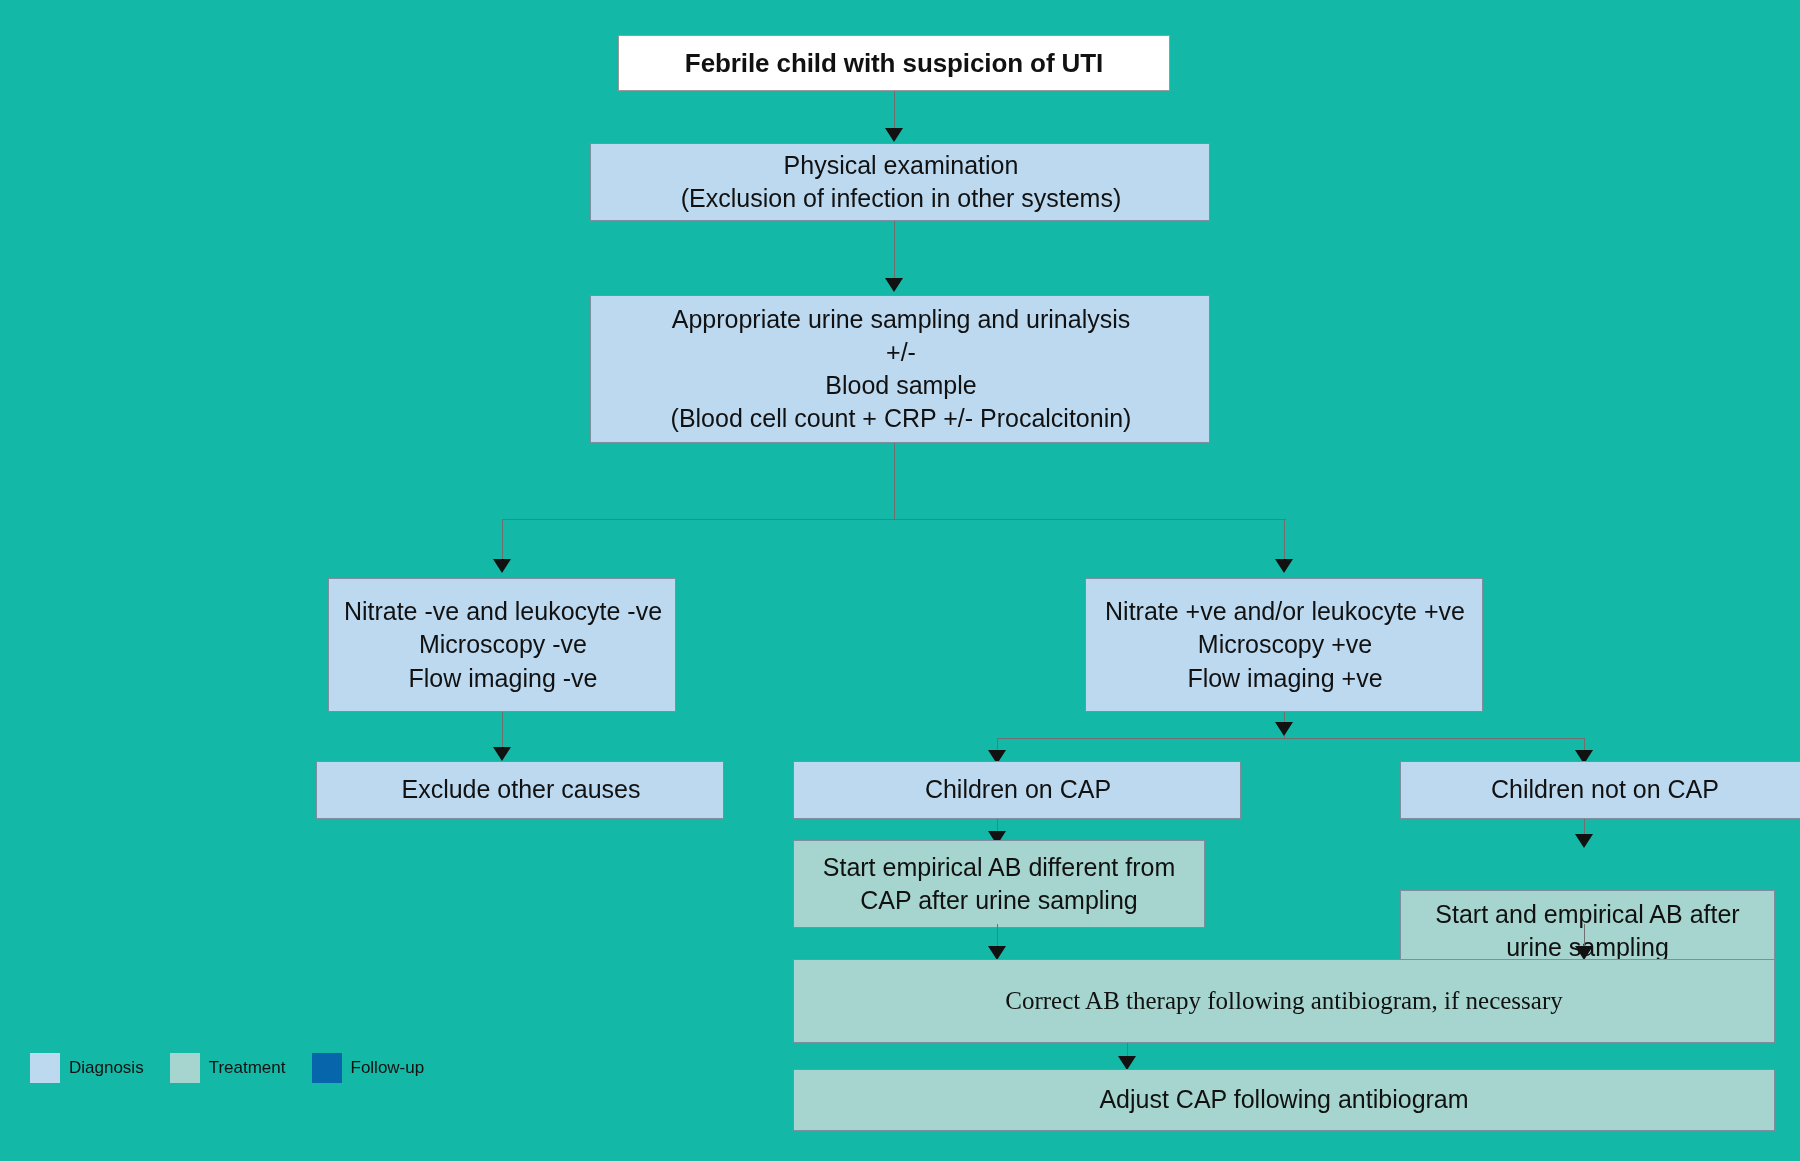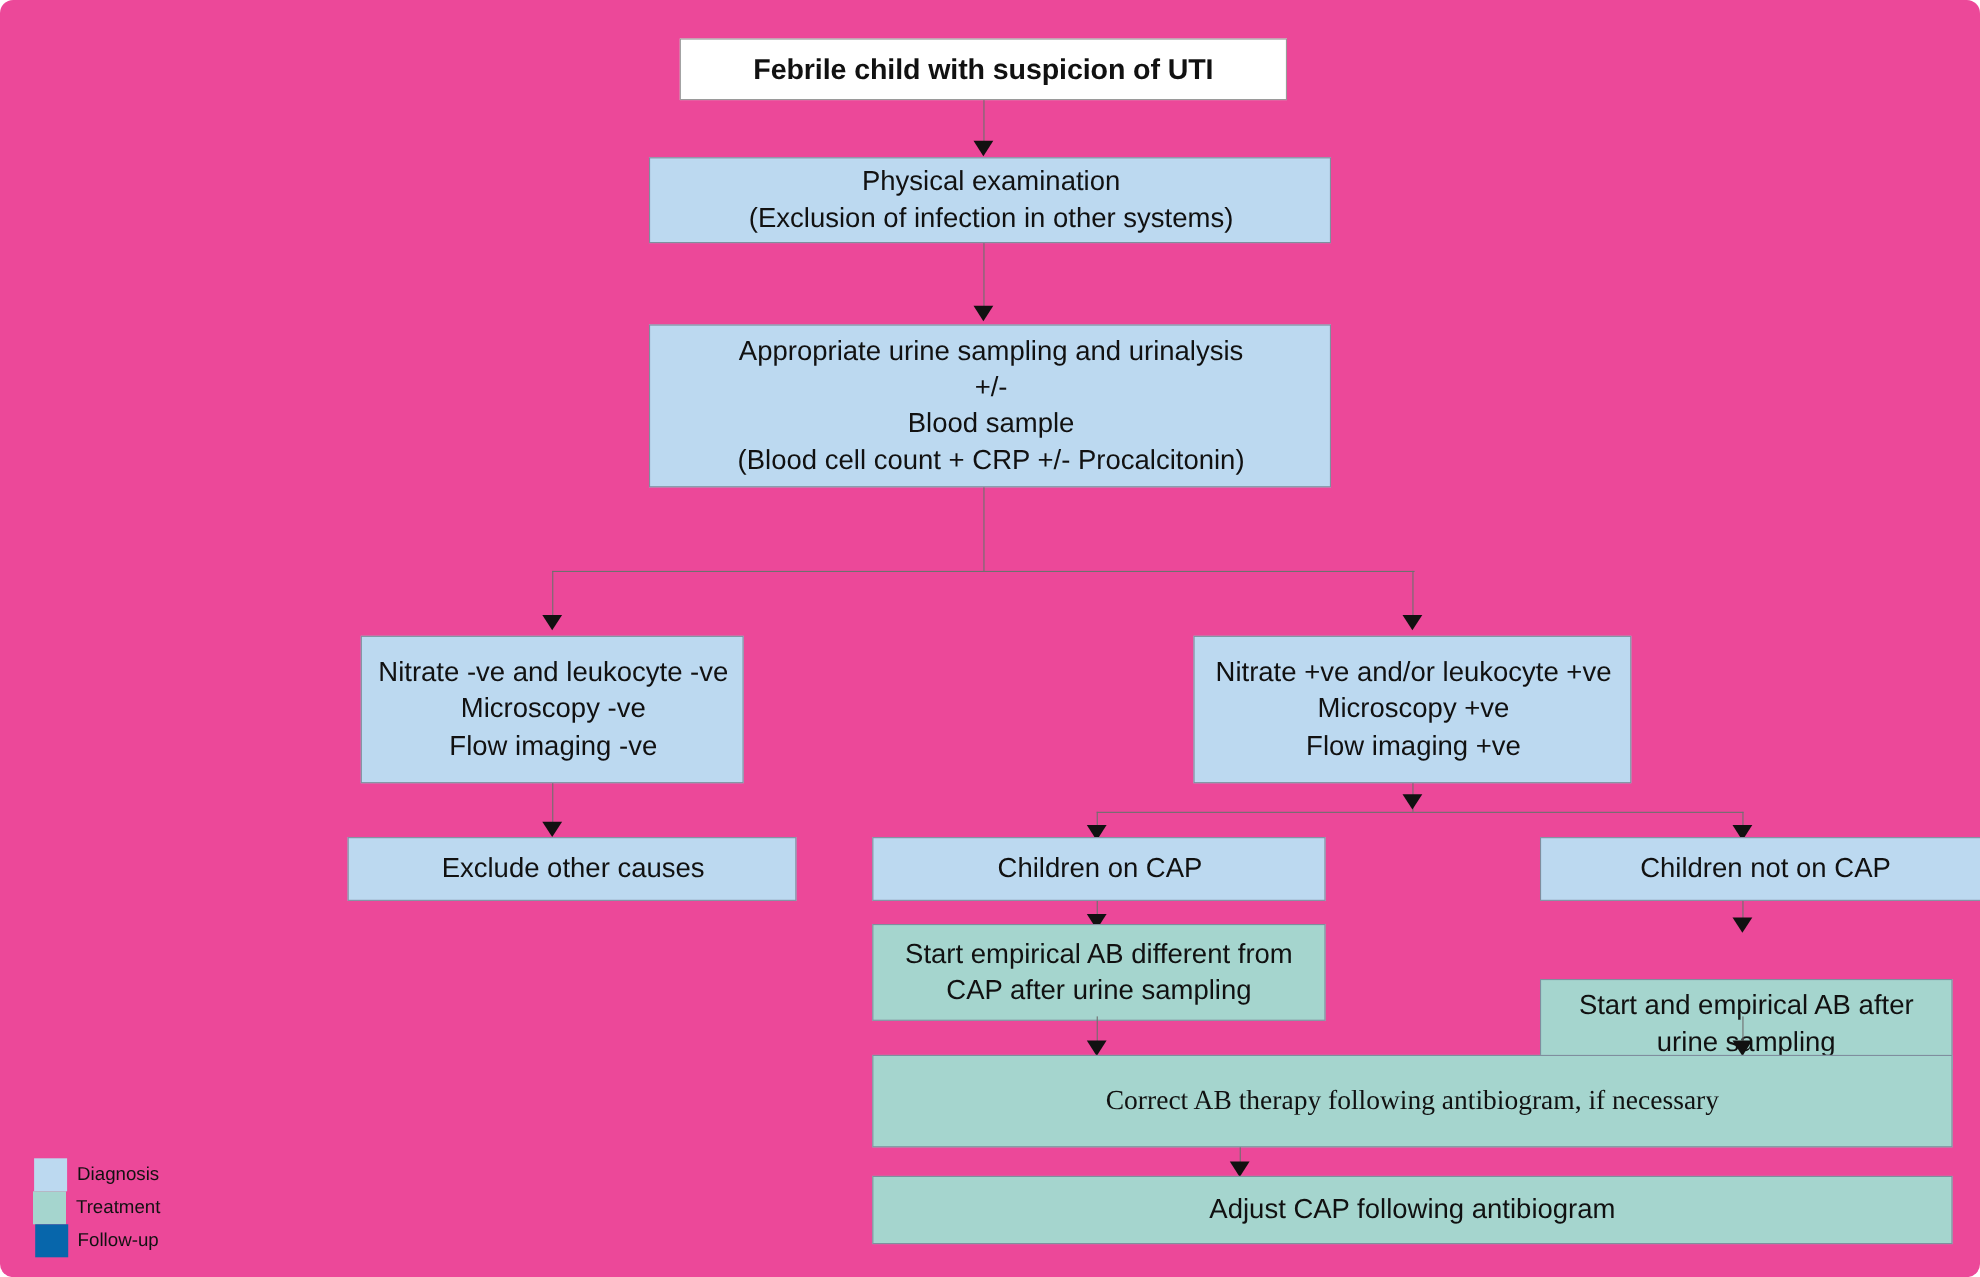--- a/index.html
+++ b/index.html
@@ -9,23 +9,22 @@
     background: #ffffff;
   }
   body {
     font-family: "Liberation Sans", sans-serif;
     color: #111111;
   }
   #canvas {
     position: relative;
     width: 1800px;
     height: 1161px;
-    background: #ec4899;
+    background: #14b8a6;
     overflow: hidden;
-    border-radius: 12px;
   }
   .node {
     position: absolute;
     box-sizing: border-box;
     display: flex;
     align-items: center;
     justify-content: center;
     text-align: center;
     line-height: 1.33;
     white-space: pre-line;
@@ -136,21 +135,21 @@
   <div class="vline" style="left:1284px; top:712px; height:26px;"></div>
   <div class="arrowhead" style="left:1275px; top:722px;"></div>
   <div class="hline" style="left:997px; top:738px; width:588px;"></div>
 
   <div class="vline" style="left:997px; top:738px; height:22px;"></div>
   <div class="arrowhead" style="left:988px; top:750px;"></div>
 
   <div class="vline" style="left:1584px; top:738px; height:22px;"></div>
   <div class="arrowhead" style="left:1575px; top:750px;"></div>
 
-  <div class="node node-diagnosis" style="left:793px; top:761px; width:412px; height:58px;">Children on CAP</div>
+  <div class="node node-diagnosis" style="left:793px; top:761px; width:448px; height:58px;">Children on CAP</div>
 
   <div class="node node-diagnosis" style="left:1400px; top:761px; width:408px; height:58px;">Children not on CAP</div>
 
   <div class="vline" style="left:997px; top:819px; height:22px;"></div>
   <div class="arrowhead" style="left:988px; top:831px;"></div>
 
   <div class="vline" style="left:1584px; top:819px; height:26px;"></div>
   <div class="arrowhead" style="left:1575px; top:834px;"></div>
 
   <div class="node node-treatment" style="left:793px; top:840px; width:412px; height:88px;">Start empirical AB different from
@@ -165,21 +164,21 @@
   <div class="vline" style="left:1584px; top:924px; height:36px;"></div>
   <div class="arrowhead" style="left:1575px; top:946px;"></div>
 
   <div class="node node-treatment" style="left:793px; top:959px; width:982px; height:84px;font-family:Liberation Serif, serif;">Correct AB therapy following antibiogram, if necessary</div>
 
   <div class="vline" style="left:1127px; top:1043px; height:25px;"></div>
   <div class="arrowhead" style="left:1118px; top:1056px;"></div>
 
   <div class="node node-treatment" style="left:793px; top:1069px; width:982px; height:62px;">Adjust CAP following antibiogram</div>
 
-  <div id="legend" style="left:30px; top:1053px;flex-direction:column;">
+  <div id="legend" style="left:30px; top:1053px;">
 
     <div class="legend-item">
       <span class="legend-swatch" style="background:#bcd9f0;"></span>
       <span class="legend-label">Diagnosis</span>
     </div>
 
     <div class="legend-item">
       <span class="legend-swatch" style="background:#a5d5ce;"></span>
       <span class="legend-label">Treatment</span>
     </div>

